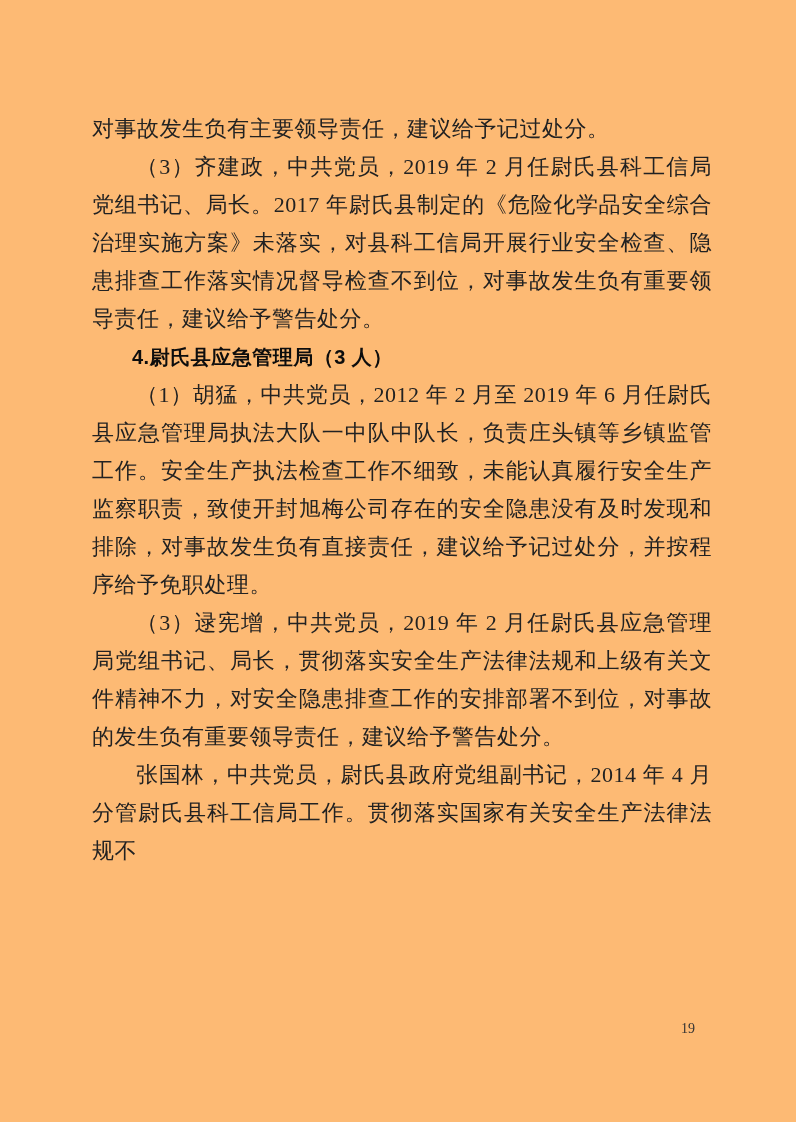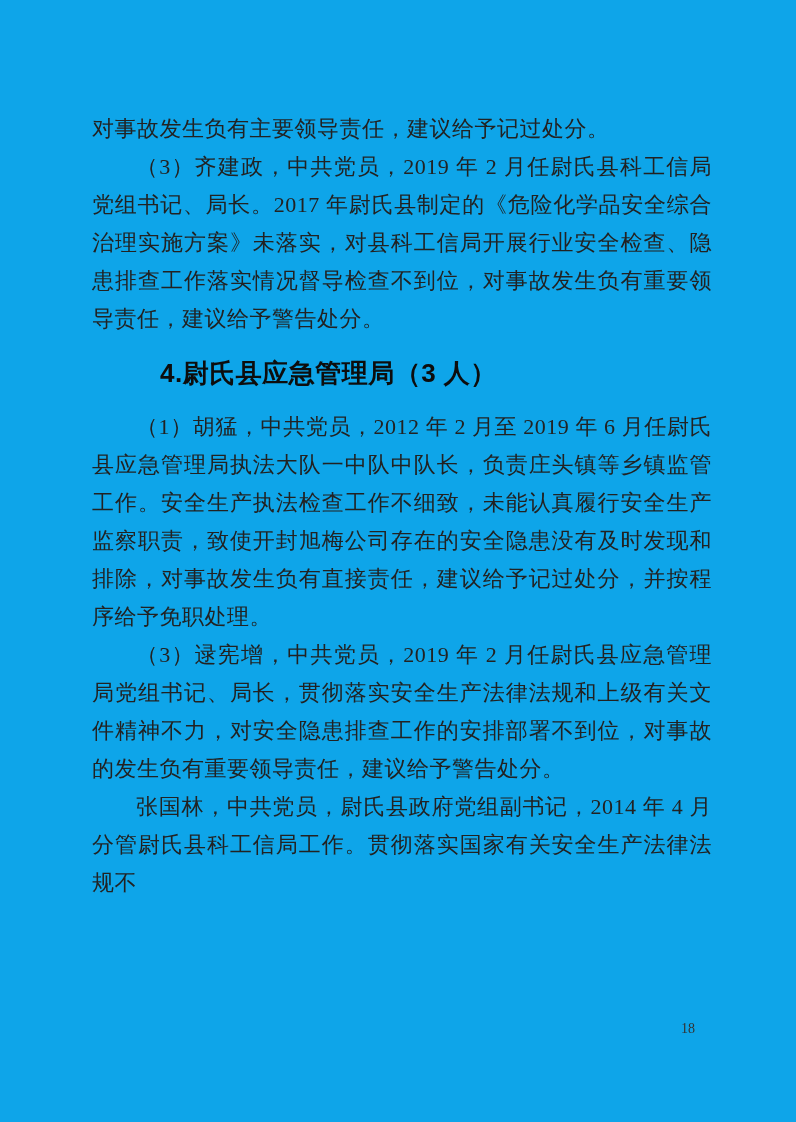--- a/index.html
+++ b/index.html
@@ -12,21 +12,21 @@
     height: 1122px;
     position: relative;
     font-family: "Liberation Serif", "DejaVu Serif", serif;
     color: #1f1f1f;
   }
   .page {
     position: absolute;
     left: 0; top: 0;
     width: 796px;
     height: 1122px;
-    background: #0ea5e9;
+    background: #fdba74;
     overflow: hidden;
   }
   .content {
     position: absolute;
     left: 92px;
     top: 110px;
     width: 620px;
   }
   .para {
     margin: 0;
@@ -34,22 +34,22 @@
     line-height: 38px;
     text-align: justify;
     text-indent: 2em;
     letter-spacing: 0.5px;
     color: #222222;
   }
   .para.no-indent {
     text-indent: 0;
   }
   .heading {
-    margin: 16px;
-    font-size: 26px;
+    margin: 0;
+    font-size: 20px;
     line-height: 38px;
     font-weight: bold;
     text-indent: 2em;
     letter-spacing: 0.5px;
     color: #0d0d0d;
     font-family: "Liberation Sans", "DejaVu Sans", sans-serif;
   }
   .page-number {
     position: absolute;
     left: 681px;
@@ -73,14 +73,14 @@
 
     <p class="para">（1）胡猛，中共党员，2012 年 2 月至 2019 年 6 月任尉氏县应急管理局执法大队一中队中队长，负责庄头镇等乡镇监管工作。安全生产执法检查工作不细致，未能认真履行安全生产监察职责，致使开封旭梅公司存在的安全隐患没有及时发现和排除，对事故发生负有直接责任，建议给予记过处分，并按程序给予免职处理。</p>
 
 
     <p class="para">（3）逯宪增，中共党员，2019 年 2 月任尉氏县应急管理局党组书记、局长，贯彻落实安全生产法律法规和上级有关文件精神不力，对安全隐患排查工作的安排部署不到位，对事故的发生负有重要领导责任，建议给予警告处分。</p>
 
 
     <p class="para">张国林，中共党员，尉氏县政府党组副书记，2014 年 4 月分管尉氏县科工信局工作。贯彻落实国家有关安全生产法律法规不</p>
   </div>
 
-  <div class="page-number">18</div>
+  <div class="page-number">19</div>
 </div>
 
 </body></html>

